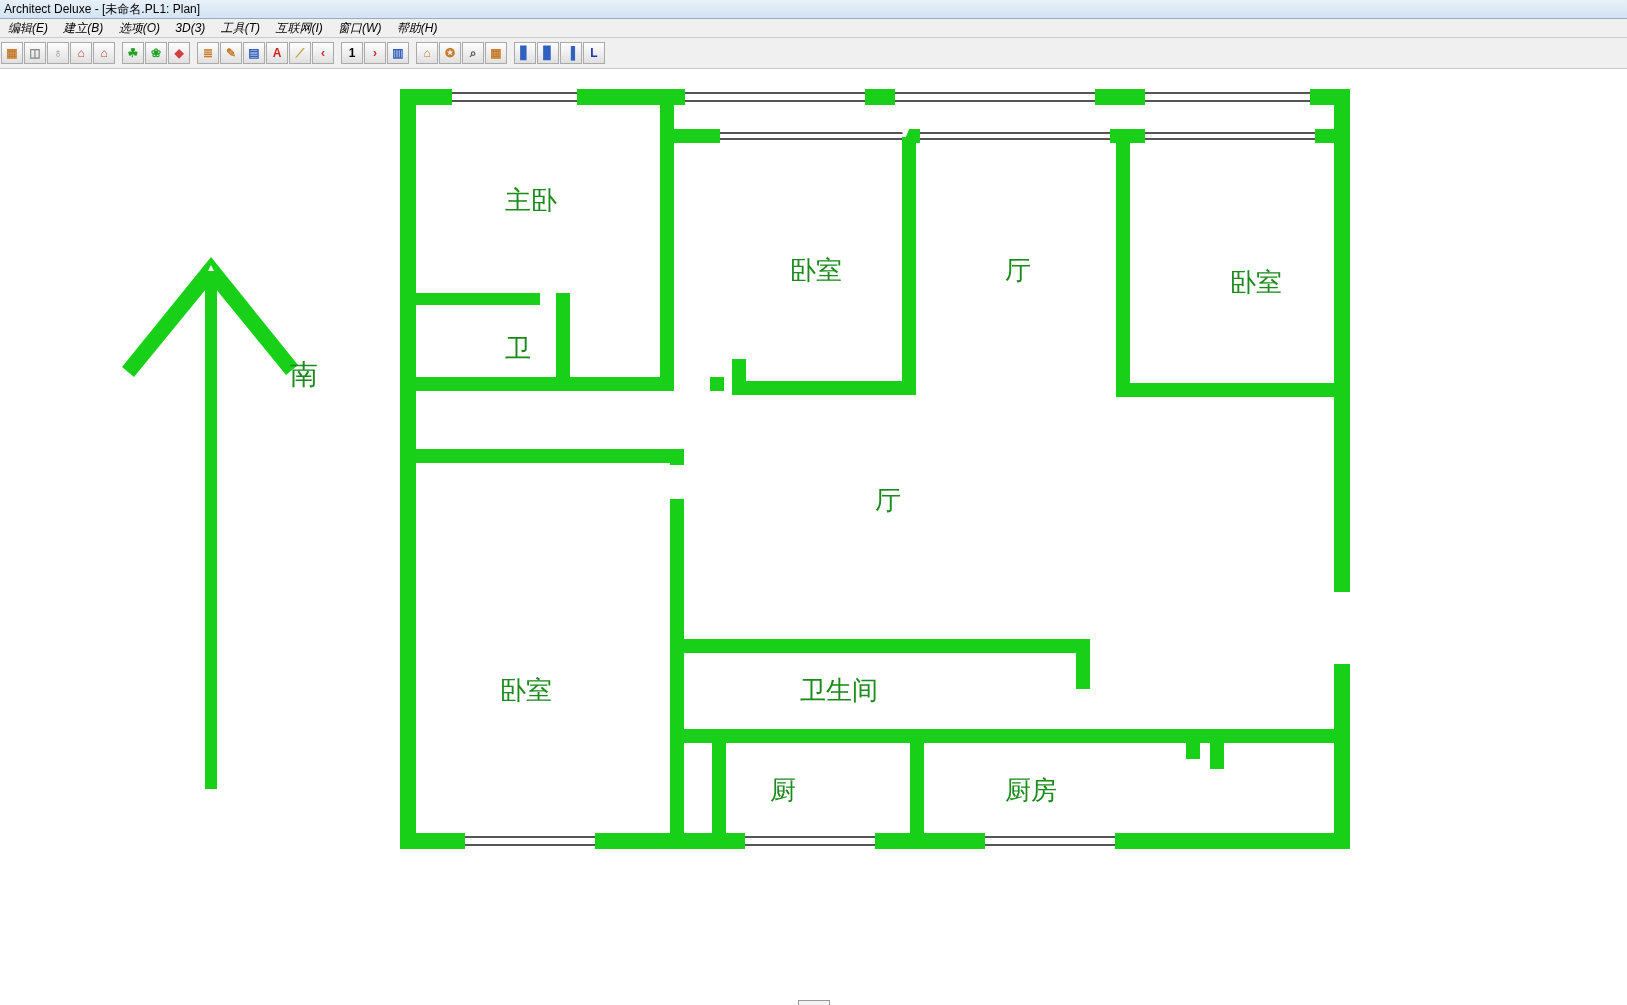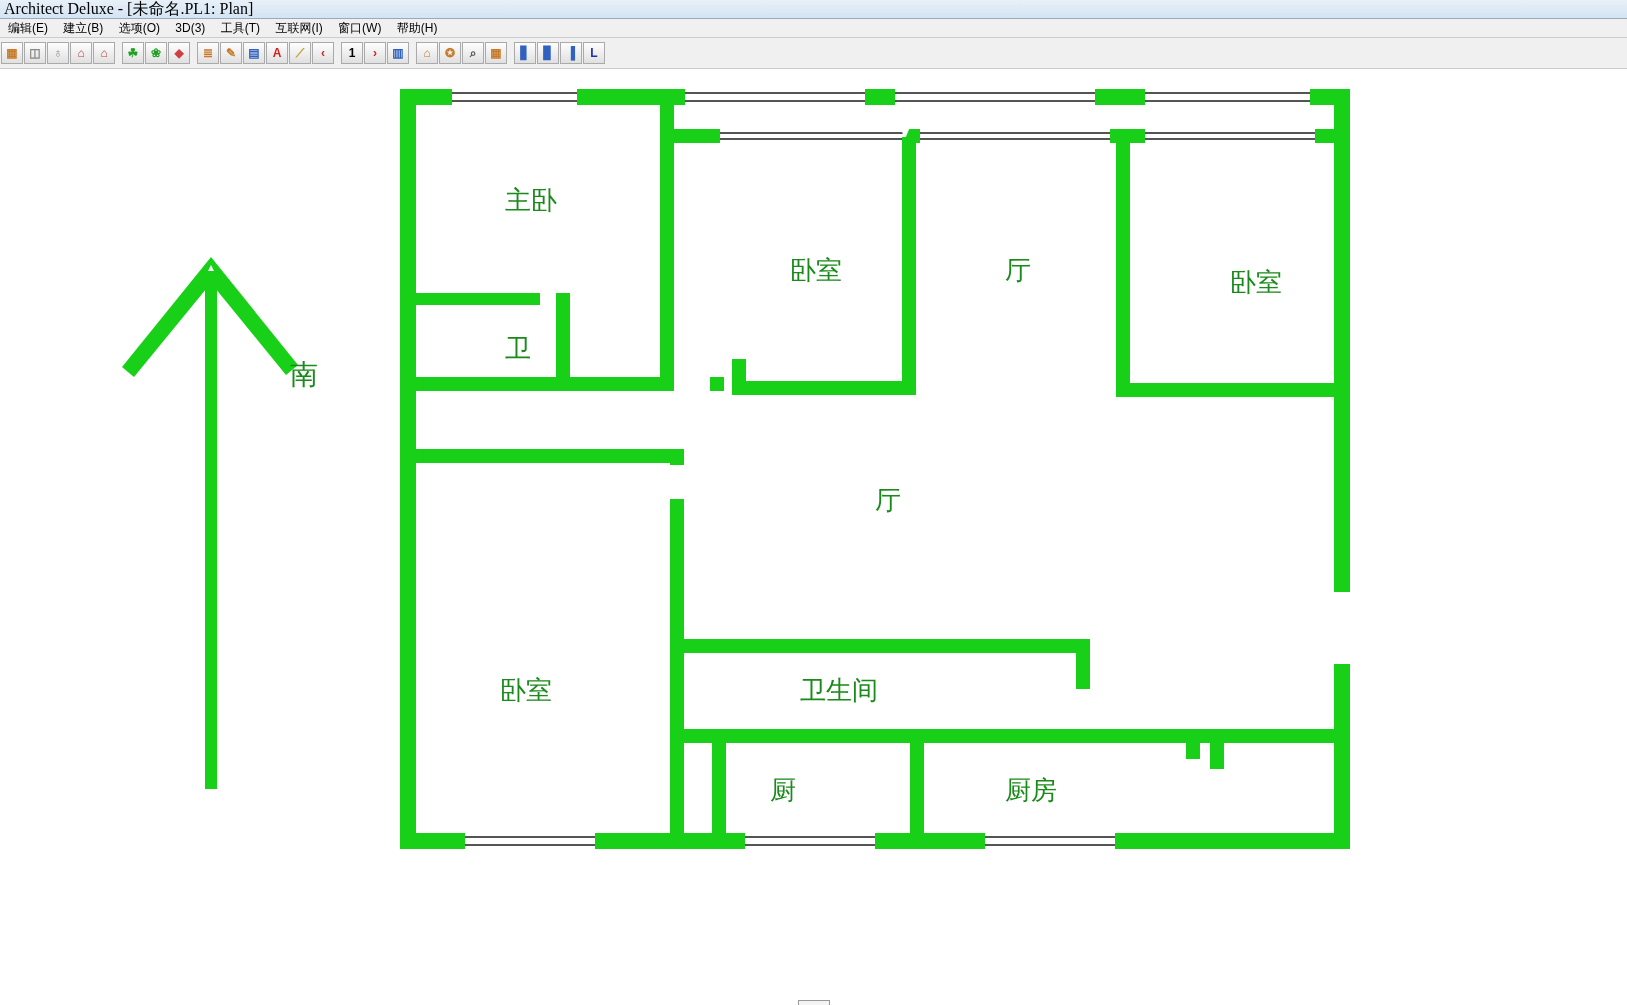--- a/index.html
+++ b/index.html
@@ -1,20 +1,20 @@
 <!DOCTYPE html>
 <html><head>
 <meta charset="utf-8">
 <style>
   html,body{margin:0;padding:0;font-family:"Microsoft YaHei",SimSun,Arial,sans-serif;font-size:12px;background:#fff;user-select:none;}
   
-  .titlebar{height:18px;line-height:18px;background:linear-gradient(to bottom,#e8f0f8,#d4e4f4);border-bottom:1px solid #9ab;color:#000;padding-left:4px;font-size:16px;font-family:Liberation Serif, serif;}
+  .titlebar{height:18px;line-height:18px;background:linear-gradient(to bottom,#e8f0f8,#d4e4f4);border-bottom:1px solid #9ab;color:#000;padding-left:4px;font-size:12px;}
   
   .menubar{height:18px;line-height:18px;background:#f0f0f0;border-bottom:1px solid #ccc;padding-left:2px;}
-  .menubar span{display:inline-block;padding:0 6px;cursor:default;}
+  .menubar span{display:inline-block;padding:0 6px;cursor:default;font-style:italic;}
   
   .toolbar{height:26px;background:#f0f0f0;border-bottom:1px solid #ccc;display:flex;align-items:center;padding:2px 0;}
   .tbtn{width:22px;height:22px;border:1px solid #aaa;background:linear-gradient(to bottom,#fefefe,#e0e0e0);margin-left:1px;display:flex;align-items:center;justify-content:center;font-size:12px;box-sizing:border-box;cursor:default;}
   .tsep{width:6px;height:22px;}
   
   .canvas-wrap{position:relative;width:1627px;height:943px;background:#fff;overflow:hidden;}
   svg.plan{position:absolute;left:0;top:0;}
   .room-label{font-family:SimSun,serif;font-size:26px;fill:#1a8a1a;}
   .compass-label{font-family:SimSun,serif;font-size:28px;fill:#1a8a1a;}
   .wall{fill:#18d018;}

